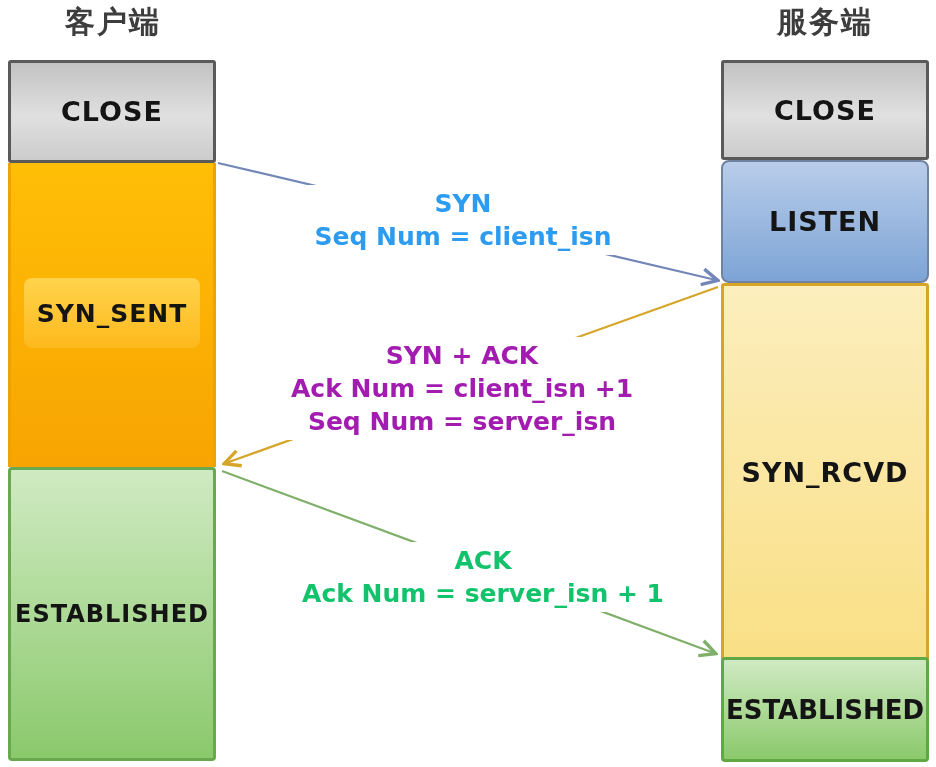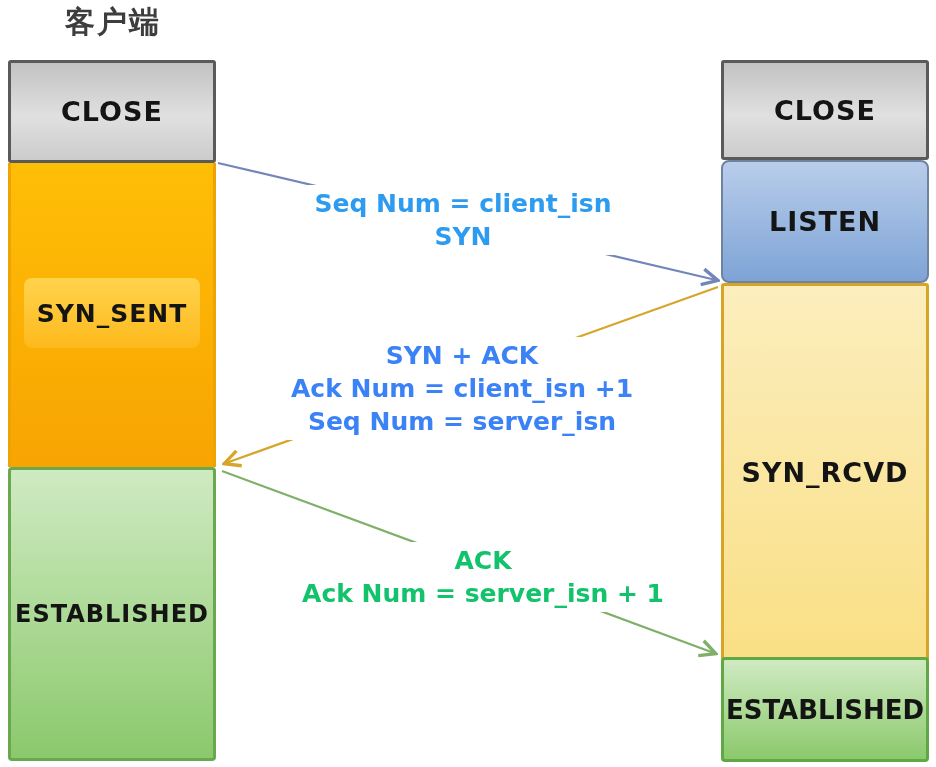--- a/index.html
+++ b/index.html
@@ -101,29 +101,30 @@
     transform: translateX(-50%);
     background: #ffffff;
     text-align: center;
     font-weight: 600;
     font-size: 25px;
     line-height: 33px;
     padding: 2px 16px;
     white-space: nowrap;
   }
   .msg-syn    { left: 463px; top: 185px; color: #2d9cf0; }
-  .msg-synack { left: 462px; top: 337px; color: #3b82f6; }
+  .msg-synack { left: 462px; top: 337px; color: #a21caf; }
   .msg-ack    { left: 483px; top: 542px; color: #12c36b; }
 </style>
 </head>
 <body>
 
 <div class="canvas">
 
   <div class="col-title client-title">客户端</div>
+  <div class="col-title server-title">服务端</div>
 
   <div class="state c-close">
     <span>CLOSE</span>
   </div>
   <div class="state c-synsent">
     <div class="synsent-hl">
       <span>SYN_SENT</span>
     </div>
   </div>
   <div class="state c-estab">
@@ -154,22 +155,22 @@
       <marker id="arr-green" viewBox="0 0 10 10" refX="8" refY="5" markerWidth="9" markerHeight="9" orient="auto">
         <path d="M1,1 L9,5 L1,9" fill="none" stroke="#7fb06a" stroke-width="1.7"></path>
       </marker>
     </defs>
     <line x1="218" y1="163" x2="716" y2="280" stroke="#7286b8" stroke-width="2.2" marker-end="url(#arr-blue)"></line>
     <line x1="718" y1="287" x2="226" y2="463" stroke="#d5a62a" stroke-width="2.2" marker-end="url(#arr-orange)"></line>
     <line x1="222" y1="471" x2="714" y2="653" stroke="#7fb06a" stroke-width="2.2" marker-end="url(#arr-green)"></line>
   </svg>
 
   <div class="msg msg-syn">
+    <div>SYN</div>
     <div>Seq Num = client_isn</div>
-    <div>SYN</div>
   </div>
 
   <div class="msg msg-synack">
     <div>SYN + ACK</div>
     <div>Ack Num =  client_isn +1</div>
     <div>Seq Num = server_isn</div>
   </div>
 
   <div class="msg msg-ack">
     <div>ACK</div>

